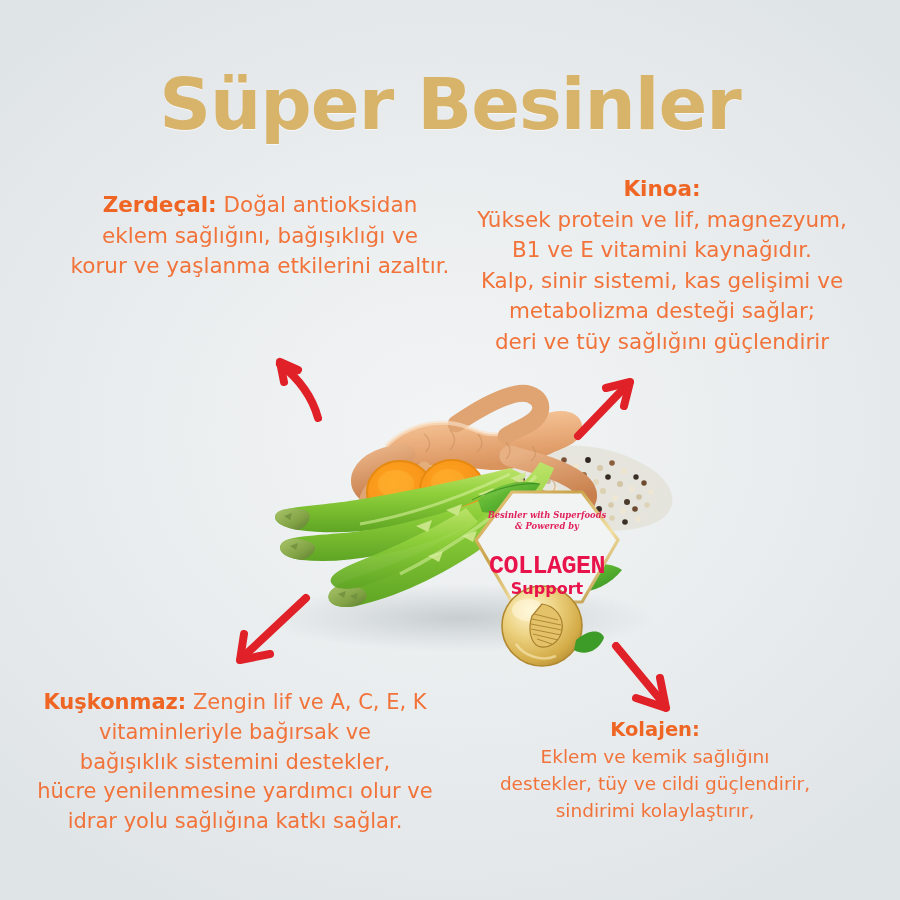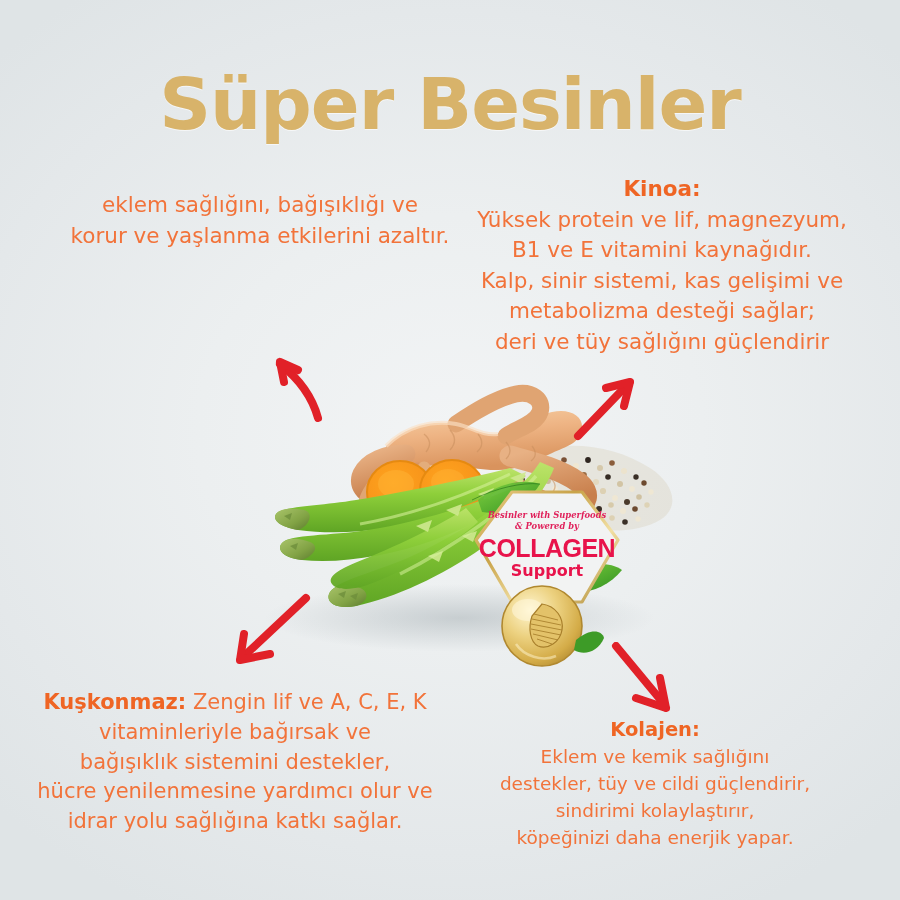--- a/index.html
+++ b/index.html
@@ -118,22 +118,22 @@
   }
   .badge-top {
     font-family: "DejaVu Serif", serif;
     font-style: italic;
     font-weight: bold;
     font-size: 8.4px;
     line-height: 1.25;
     color: #e0215b;
   }
   .badge-main {
-    margin-top: 5px;
-    font-family: Liberation Sans, sans-serif;
+    margin-top: 23px;
+    font-family: Liberation Mono, monospace;
     font-weight: bold;
     font-size: 25px;
     letter-spacing: -0.5px;
     color: #e8134b;
     line-height: 1;
   }
   .badge-sub {
     margin-top: 2px;
     font-family: "DejaVu Sans", sans-serif;
     font-weight: bold;
@@ -409,20 +409,24 @@
   </div>
 
   <div class="arrow" id="arrow-bottom-right">
     <svg width="86" height="76" viewBox="0 0 86 76" xmlns="http://www.w3.org/2000/svg">
       <path d="M14 4 L 62 62" stroke="#e12128" stroke-width="8" fill="none" stroke-linecap="round"></path>
       <path d="M64 66 L 34 56 M64 66 L 58 36" stroke="#e12128" stroke-width="8" fill="none" stroke-linecap="round" stroke-linejoin="round"></path>
     </svg>
   </div>
 
   <div class="block" id="block-zerdecal">
+    <div class="line">
+      <b>Zerdeçal:</b>
+      <span>Doğal antioksidan</span>
+    </div>
     <div class="line">eklem sağlığını, bağışıklığı ve</div>
     <div class="line">korur ve yaşlanma etkilerini azaltır.</div>
   </div>
 
   <div class="block" id="block-kinoa">
     <div class="line">
       <b>Kinoa:</b>
     </div>
     <div class="line">Yüksek protein ve lif, magnezyum,</div>
     <div class="line">B1 ve E vitamini kaynağıdır.</div>
@@ -442,16 +446,15 @@
     <div class="line">idrar yolu sağlığına katkı sağlar.</div>
   </div>
 
   <div class="block" id="block-kolajen">
     <div class="line">
       <b>Kolajen:</b>
     </div>
     <div class="line">Eklem ve kemik sağlığını</div>
     <div class="line">destekler, tüy ve cildi güçlendirir,</div>
     <div class="line">sindirimi kolaylaştırır,</div>
-    <div class="line">köpeğinizi daha enerjik yapar.</div>
   </div>
 
 </div>
 
 </body></html>

